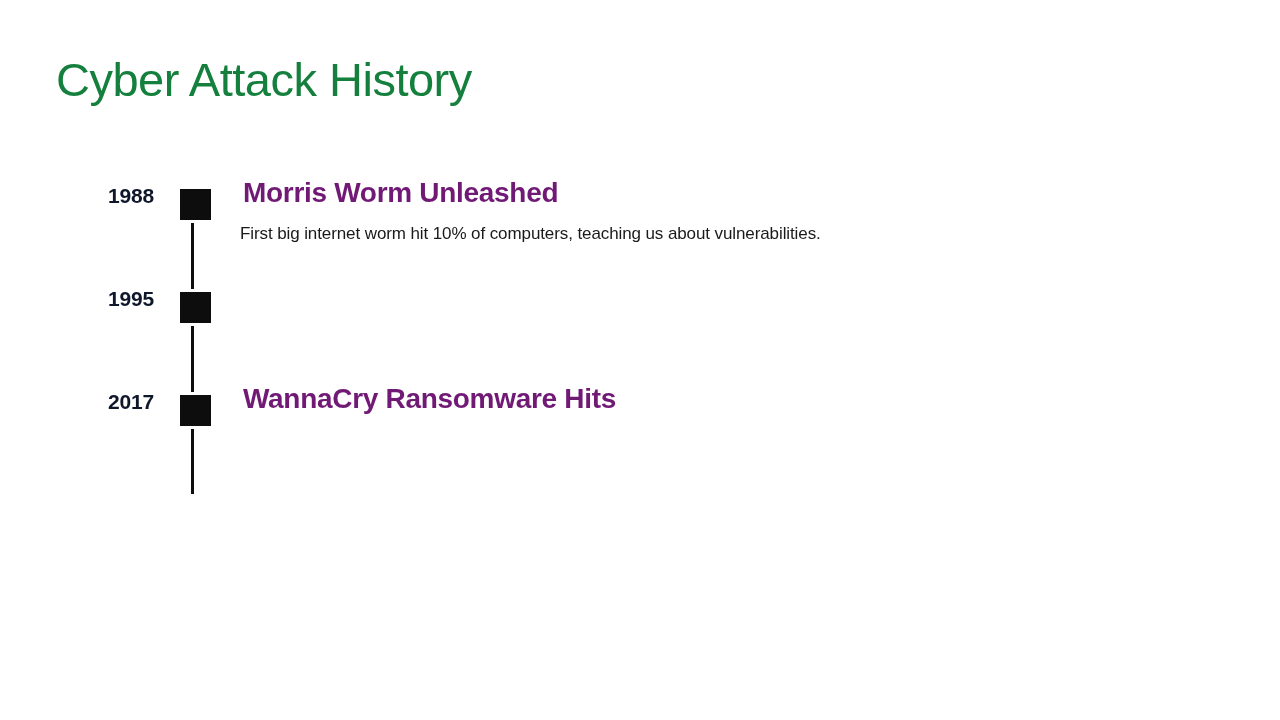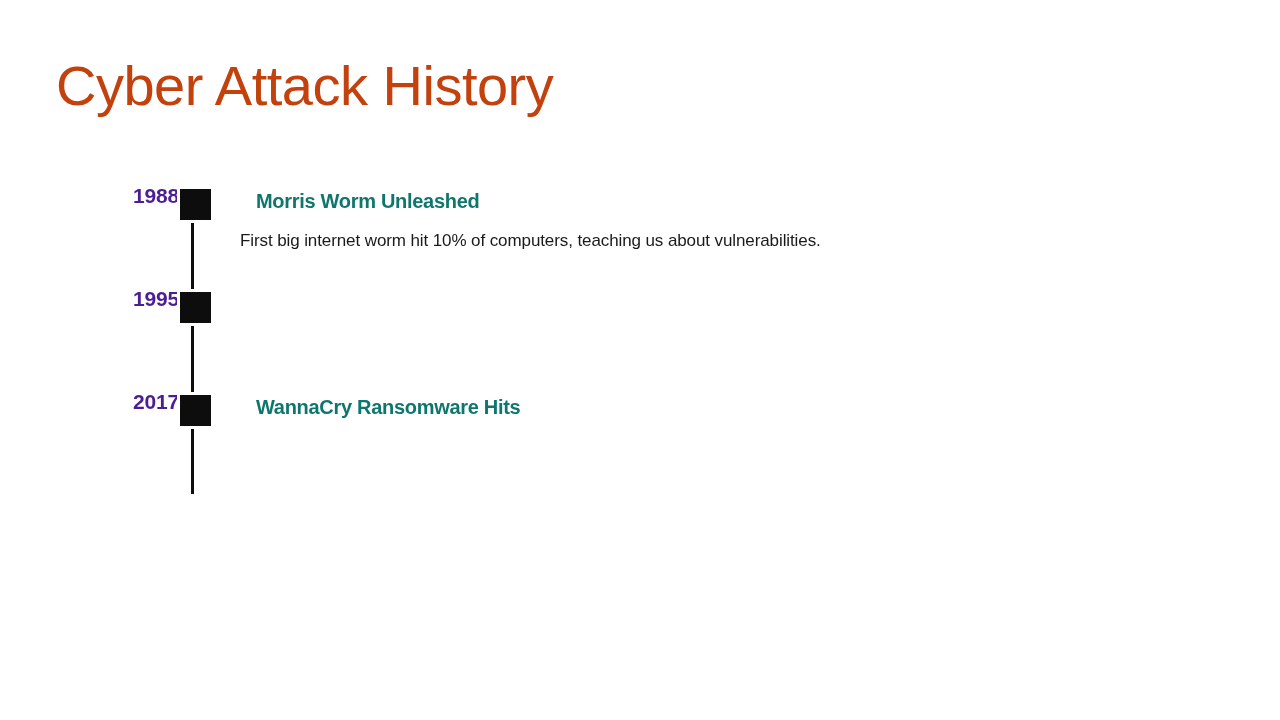--- a/index.html
+++ b/index.html
@@ -16,24 +16,24 @@
   }
   .slide {
     position: relative;
     width: 1280px;
     height: 720px;
   }
   .slide-title {
     position: absolute;
     left: 56px;
     top: 52px;
-    font-size: 56px;
+    font-size: 47px;
     font-weight: 400;
     letter-spacing: -0.5px;
-    color: #c2410c;
+    color: #15803d;
     line-height: 1.2;
     white-space: nowrap;
   }
   .timeline {
     position: absolute;
     left: 104px;
     top: 172px;
     width: 1100px;
   }
   .axis-line {
@@ -43,52 +43,52 @@
     width: 3px;
     height: 300px;
     background: #0d0d0d;
   }
   .tl-row {
     position: relative;
     height: 103px;
   }
   .tl-year {
     position: absolute;
-    left: 16px;
+    left: 4px;
     top: 12px;
     width: 72px;
-    text-align: center;
+    text-align: left;
     font-size: 21px;
     font-weight: 600;
-    color: #4c1d95;
+    color: #0f172a;
     letter-spacing: -0.2px;
   }
   .tl-marker {
     position: absolute;
     left: 73px;
     top: 14px;
     width: 31px;
     height: 31px;
     background: #0d0d0d;
     border: 3px solid #ffffff;
     box-sizing: content-box;
   }
   .tl-body {
     position: absolute;
     left: 136px;
     top: 0;
     width: 940px;
   }
   .tl-heading {
-    font-size: 20px;
+    font-size: 28px;
     font-weight: 700;
-    color: #0f766e;
+    color: #701a75;
     letter-spacing: -0.3px;
     line-height: 1.3;
-    margin: 16px;
+    margin: 3px;
   }
   .tl-desc {
     margin: 12px 0 0 0;
     font-size: 17px;
     font-weight: 400;
     color: #1a1a1a;
     line-height: 1.35;
     letter-spacing: -0.1px;
   }
 </style>

